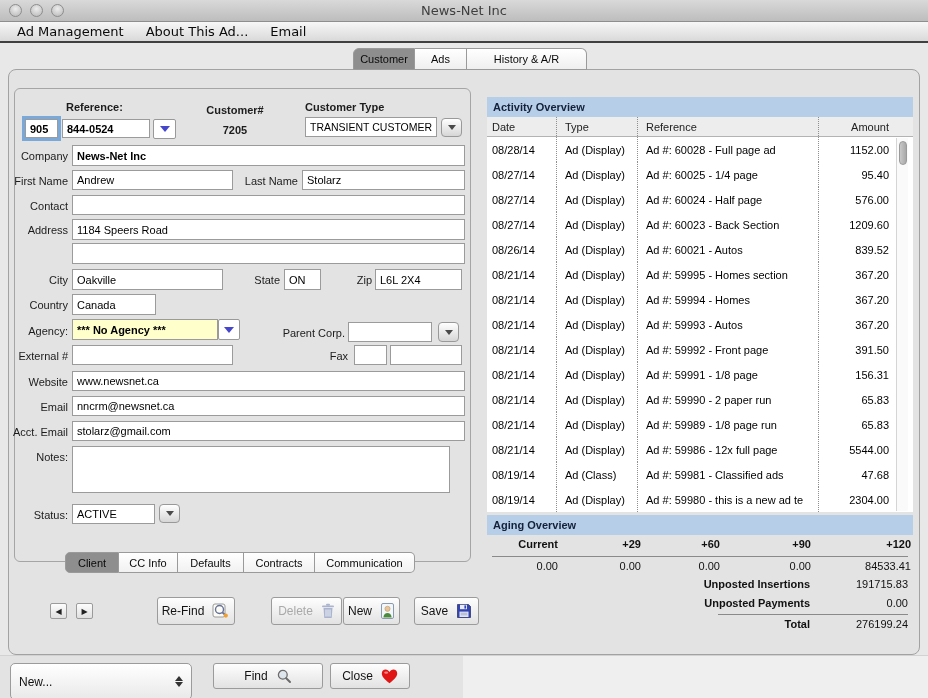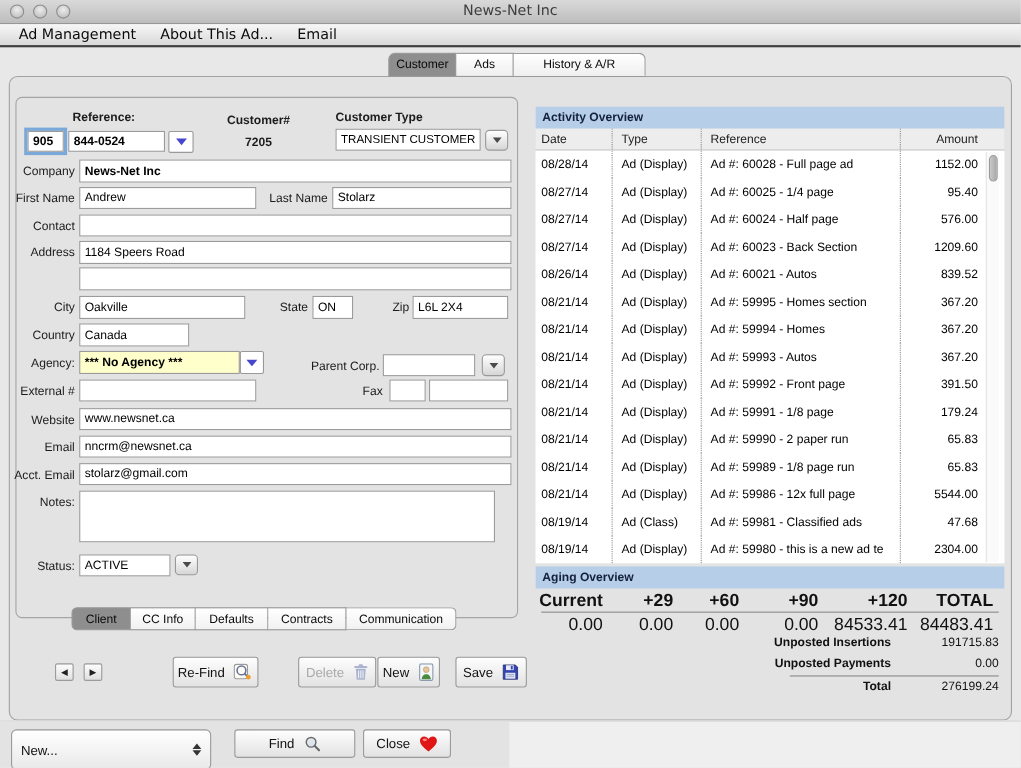--- a/index.html
+++ b/index.html
@@ -83,22 +83,22 @@
   .cell { overflow:hidden; white-space:nowrap; padding-left:5px; }
   .cell.sep { border-left:1px dotted #8f8f8f; padding-left:8px; height:100%; display:flex; align-items:center; }
   .cell.amt { justify-content:flex-end; text-align:right; padding-right:24px; }
   .atable-head .cell.amt { padding-right:24px; }
   .vscroll { position:absolute; left:896px; top:138px; width:12px; height:373px;
     background:#fafafa; border-left:1px solid #d5d5d5; border-radius:0 0 2px 0; }
   .vthumb { position:absolute; left:2px; top:3px; width:8px; height:24px; border-radius:4px;
     background:linear-gradient(90deg,#c9c9c9,#a8a8a8); border:1px solid #9a9a9a; }
 
   
-  .aging-grid { position:absolute; left:477px; width:426px; height:16px; display:grid;
-    grid-template-columns:71px 64px 60px 72px 81px 78px; font-size:16px; color:#111; }
+  .aging-grid { position:absolute; left:487px; width:426px; height:16px; display:grid;
+    grid-template-columns:71px 64px 60px 72px 81px 78px; font-size:11px; color:#111;gap:19px; }
   .aging-grid .ac { text-align:right; }
   .aging-grid.hd { font-weight:bold; }
   .aging-line { position:absolute; height:1px; background:#8a8a8a; }
   .aging-row-label { position:absolute; font-size:11px; font-weight:bold; color:#111; text-align:right; }
   .aging-row-value { position:absolute; font-size:11px; color:#111; text-align:right; }
 
   
   .footer { position:absolute; left:0; top:655px; width:928px; height:43px; background:#efefef; border-top:1px solid #d2d2d2; }
   .footer-left { position:absolute; left:0; top:0; width:463px; height:43px; background:#e3e3e3; }
   .popup { position:absolute; left:10px; top:7px; width:182px; height:37px;
@@ -173,21 +173,21 @@
   <div class="fld" style="left:72px; top:243px; width:393px; height:21px;"></div>
 
   <div class="lbl" style="left:0; top:274px; width:68px;">City</div>
   <div class="fld" style="left:72px; top:269px; width:151px; height:21px;">Oakville</div>
   <div class="lbl" style="left:240px; top:274px; width:40px;">State</div>
   <div class="fld" style="left:284px; top:269px; width:37px; height:21px;">ON</div>
   <div class="lbl" style="left:330px; top:274px; width:42px;">Zip</div>
   <div class="fld" style="left:375px; top:269px; width:87px; height:21px;">L6L 2X4</div>
 
   <div class="lbl" style="left:0; top:299px; width:68px;">Country</div>
-  <div class="fld" style="left:72px; top:294px; width:100px; height:21px;">Canada</div>
+  <div class="fld" style="left:72px; top:294px; width:84px; height:21px;">Canada</div>
 
   <div class="lbl" style="left:0; top:325px; width:68px;">Agency:</div>
   <div class="fld b yellow" style="left:72px; top:319px; width:146px; height:21px;">*** No Agency ***</div>
   <div class="ddbtn flat" style="left:218px; top:319px; width:22px; height:21px;">
       <i class="tri blue"></i>
     </div>
   <div class="lbl" style="left:270px; top:327px; width:75px;">Parent Corp.</div>
   <div class="fld" style="left:348px; top:322px; width:84px; height:20px;"></div>
   <div class="ddbtn" style="left:438px; top:322px; width:21px; height:20px;">
       <i class="tri"></i>
@@ -347,21 +347,21 @@
       <div class="cell">08/21/14</div>
       <div class="cell sep">Ad (Display)</div>
       <div class="cell sep">Ad #: 59992 - Front page</div>
       <div class="cell sep amt">391.50</div>
     </div>
 
     <div class="arow">
       <div class="cell">08/21/14</div>
       <div class="cell sep">Ad (Display)</div>
       <div class="cell sep">Ad #: 59991 - 1/8 page</div>
-      <div class="cell sep amt">179.24</div>
+      <div class="cell sep amt">156.31</div>
     </div>
 
     <div class="arow">
       <div class="cell">08/21/14</div>
       <div class="cell sep">Ad (Display)</div>
       <div class="cell sep">Ad #: 59990 - 2 paper run</div>
       <div class="cell sep amt">65.83</div>
     </div>
 
     <div class="arow">

